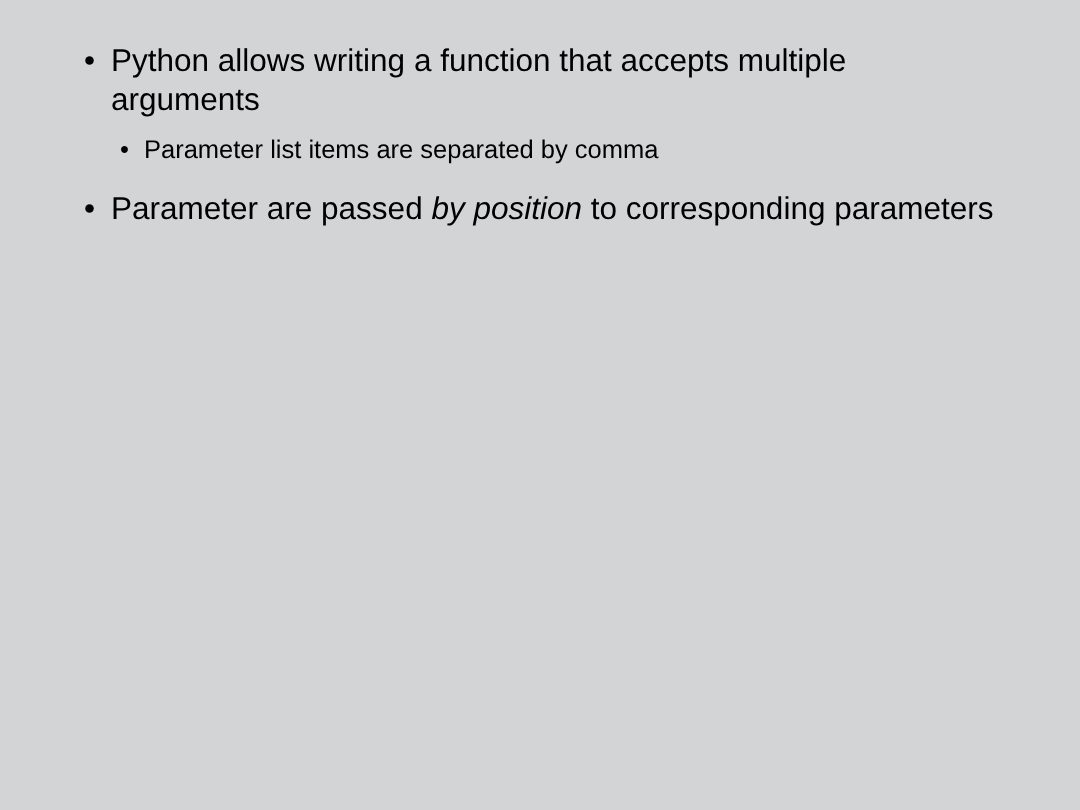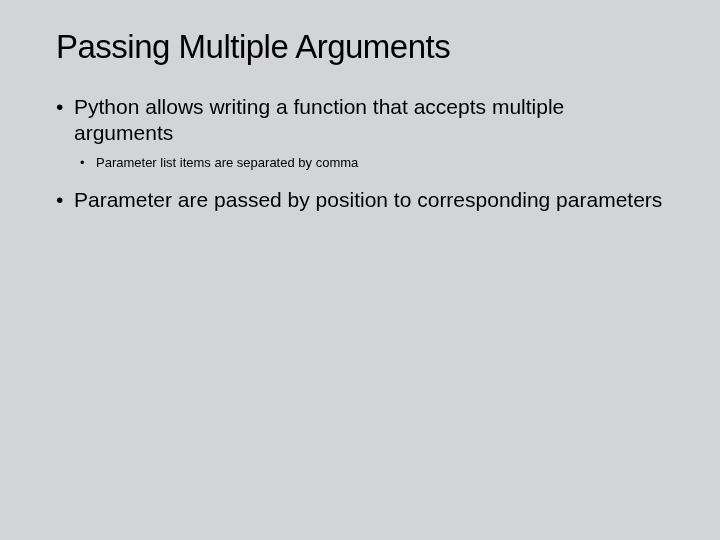--- a/index.html
+++ b/index.html
@@ -27,47 +27,46 @@
       padding-left: 18px;
       position: relative;
     }
     .bullet-l1::before {
       content: "•";
       position: absolute;
       left: 0;
       top: 0;
     }
     .bullet-l2 {
-      font-size: 13px;
+      font-size: 17px;
       line-height: 1.3;
       margin-bottom: 16px;
       padding-left: 40px;
       position: relative;
     }
     .bullet-l2.dot::before {
       content: "•";
       position: absolute;
       left: 24px;
       top: 0;
     }
     .bullet-l2.ring::before {
       content: "◦";
       position: absolute;
       left: 24px;
       top: 0;
       font-size: 18px;
     }
-    .italic { }
+    .italic { font-style: italic; }
     .group { margin-bottom: 10px; }
   </style>
 </head>
 <body>
 
 <div class="slide">
-  <h1 class="title">Passing Multiple Arguments</h1>
 
   <div class="group">
     <div class="bullet-l1">
       <span>Python allows writing a function that accepts multiple arguments</span>
     </div>
     <div class="bullet-l2 dot">
       <span>Parameter list items are separated by comma</span>
     </div>
   </div>
 

